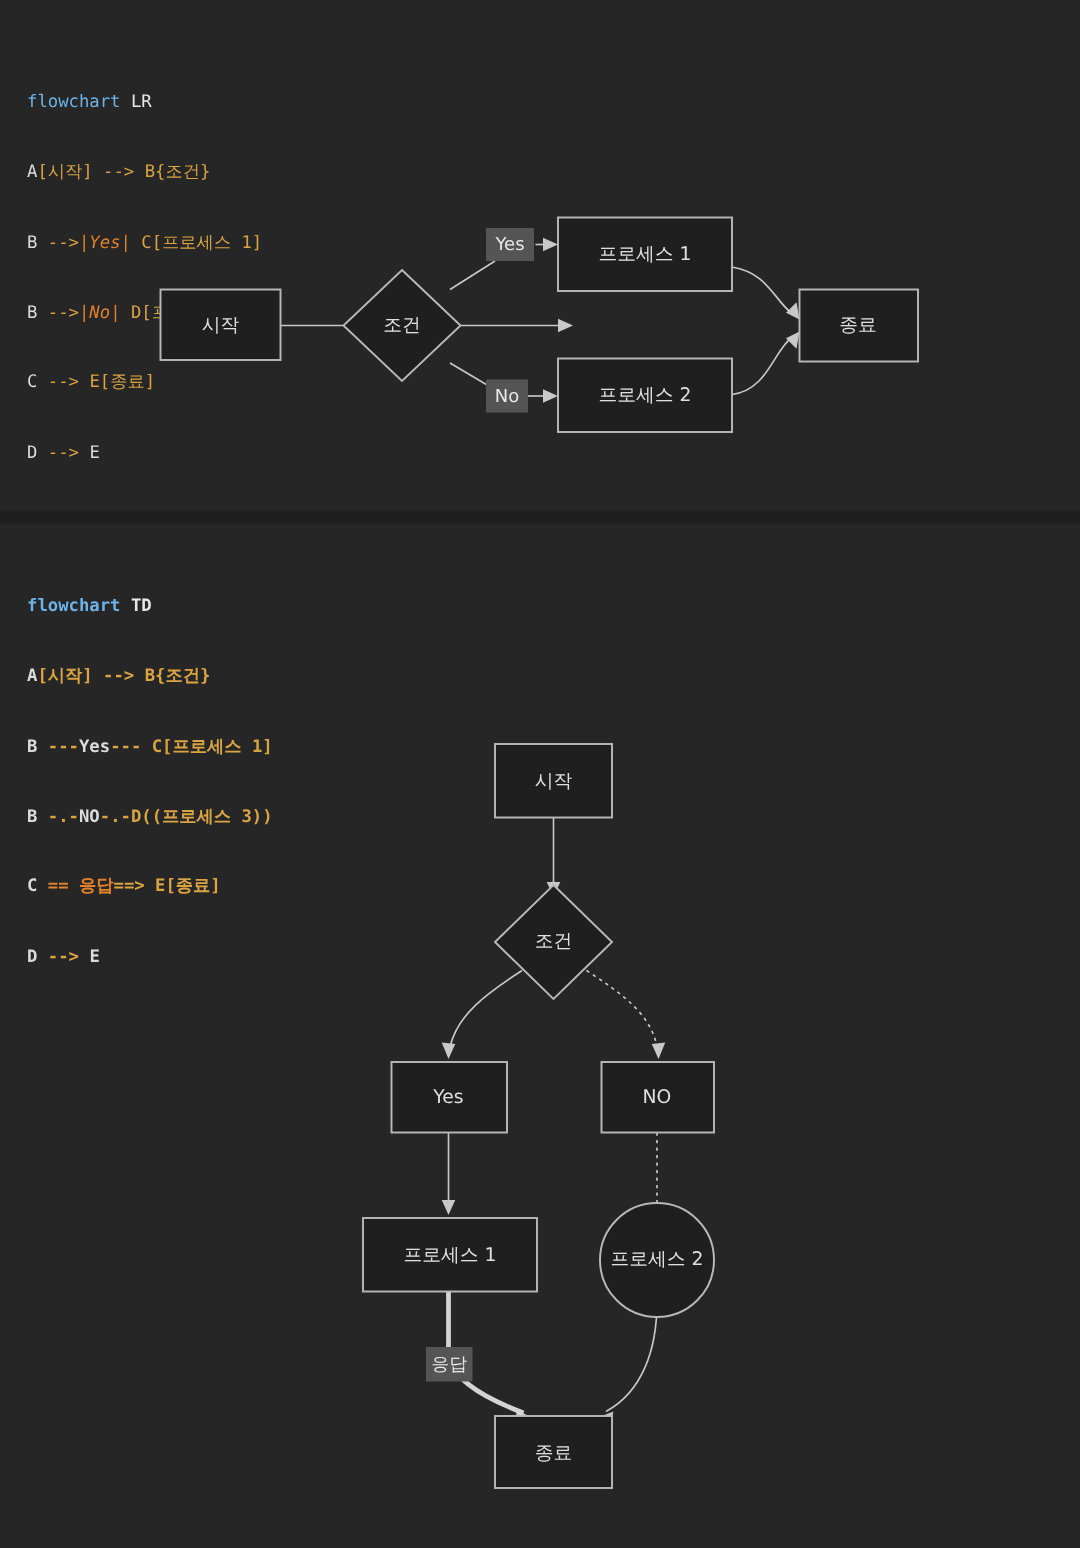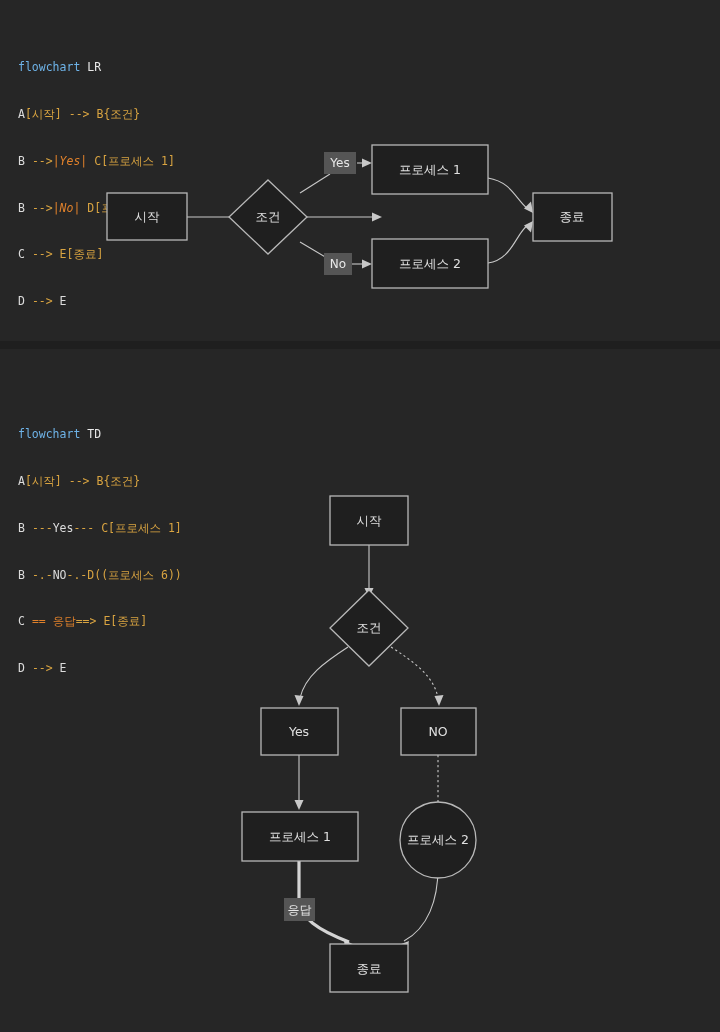--- a/index.html
+++ b/index.html
@@ -46,21 +46,21 @@
   .codeblock {
     position: absolute;
     left: 18px;
     font-family: "DejaVu Sans Mono", monospace;
     font-size: 11.5px;
     line-height: 15.6px;
     white-space: pre;
     letter-spacing: 0px;
   }
   #code-lr { top: 29px; }
-  #code-td { top: 396px; }
+  #code-td { top: 365px; font-weight: bold; }
 
   .code-line { display: block; height: 15.6px; }
 
   .tok-kw     { color: #6eb3e8; }
   .tok-dir    { color: #e8e8e8; }
   .tok-id     { color: #dcdcdc; }
   .tok-arrow  { color: #d9a441; }
   .tok-label  { color: #d9a441; }
   .tok-pipe   { color: #e0812b; font-style: italic; }
   .tok-text   { color: #d9a441; }
@@ -189,21 +189,21 @@
   </div>
 
   <div id="divider-band"></div>
 
   <div class="section" id="section-td"></div>
 
   <div class="codeblock" id="code-td">
     <span class="code-line"><span class="tok-kw">flowchart</span> <span class="tok-dir">TD</span></span>
     <span class="code-line"><span class="tok-id">A</span><span class="tok-label">[시작]</span> <span class="tok-arrow">--&gt;</span> <span class="tok-text">B{조건}</span></span>
     <span class="code-line"><span class="tok-id">B</span> <span class="tok-arrow">---</span><span class="tok-plain">Yes</span><span class="tok-arrow">---</span> <span class="tok-text">C[프로세스 1]</span></span>
-    <span class="code-line"><span class="tok-id">B</span> <span class="tok-arrow">-.-</span><span class="tok-plain">NO</span><span class="tok-arrow">-.-</span><span class="tok-text">D((프로세스 6))</span></span>
+    <span class="code-line"><span class="tok-id">B</span> <span class="tok-arrow">-.-</span><span class="tok-plain">NO</span><span class="tok-arrow">-.-</span><span class="tok-text">D((프로세스 3))</span></span>
     <span class="code-line"><span class="tok-id">C</span> <span class="tok-thick">==</span> <span class="tok-thick">응답</span><span class="tok-arrow">==&gt;</span> <span class="tok-text">E[종료]</span></span>
     <span class="code-line"><span class="tok-id">D</span> <span class="tok-arrow">--&gt;</span> <span class="tok-plain">E</span></span>
   </div>
 
   <div class="diagram" id="diagram-td">
     <svg width="720" height="525" viewBox="0 0 720 525" xmlns="http://www.w3.org/2000/svg">
 
       <path class="edge-line" d="M369,65 L 369,110"></path>
       <polygon class="arrow-head" points="369,118 364.5,108 373.5,108"></polygon>
 

